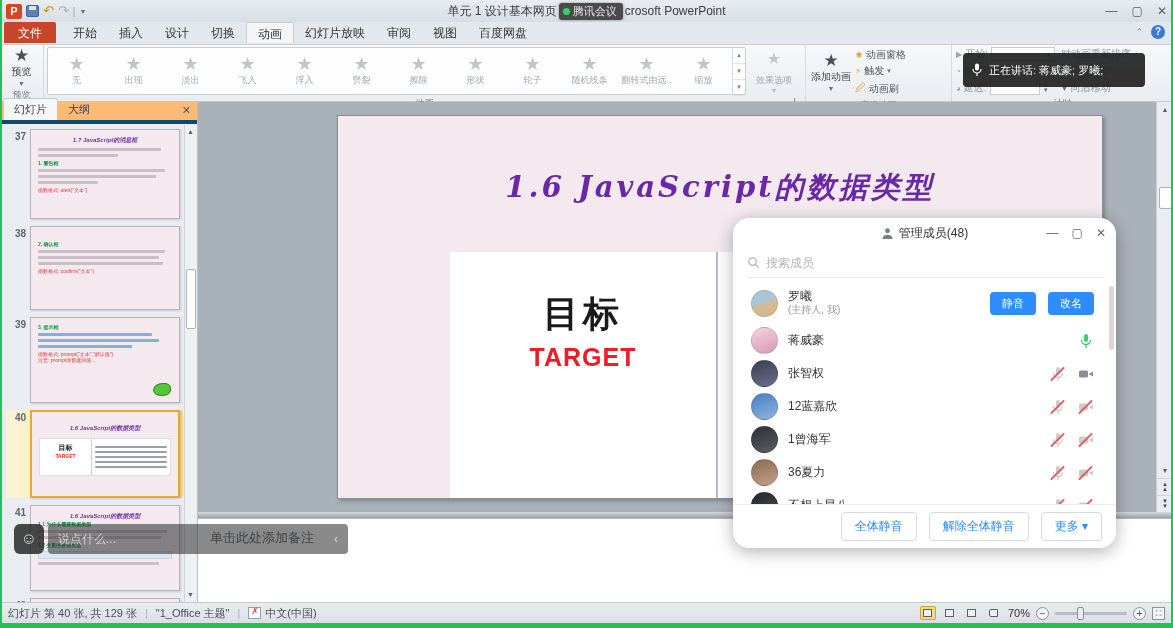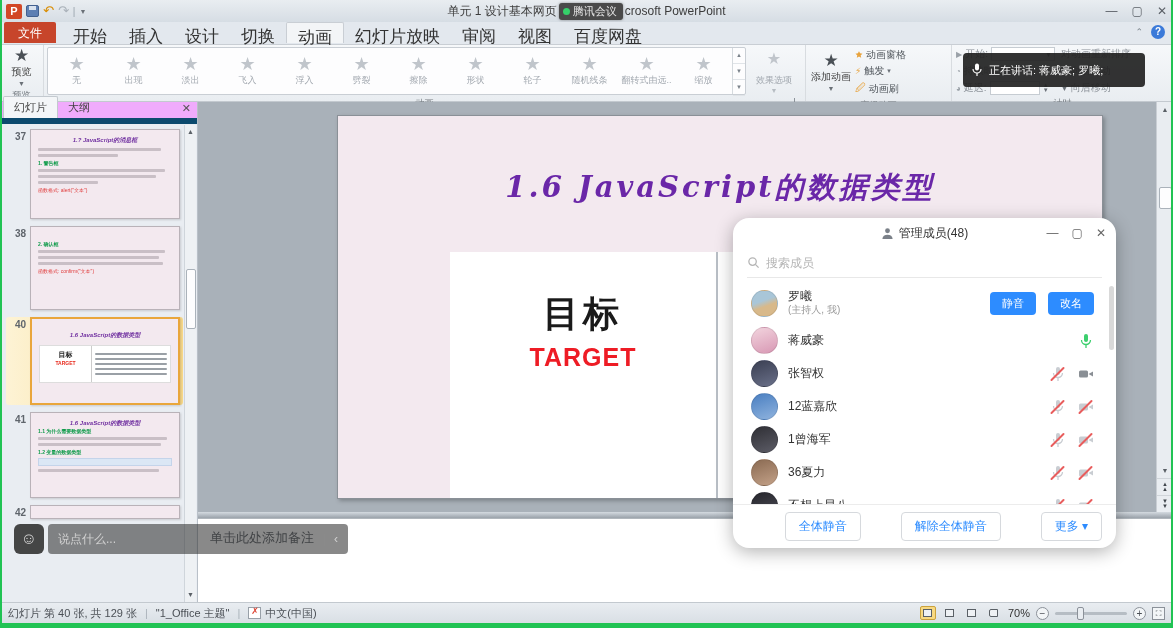--- a/index.html
+++ b/index.html
@@ -24,21 +24,21 @@
   .qsep { color:#9aa4ad; font-size:10px; }
   .titletext { position:absolute; left:0; right:0; display:flex; justify-content:center; align-items:center; gap:2px; color:#3c3c3c; font-size:12px; pointer-events:none; }
   .meetchip { background:#4a4a4a; border-radius:3px; color:#e8e8e8; font-size:11px; padding:1px 6px 1px 4px; display:inline-flex; align-items:center; gap:3px; box-shadow:0 0 3px rgba(0,0,0,.4); }
   .greendot { width:7px; height:7px; border-radius:50%; background:#35d06a; display:inline-block; }
   .winctrl { margin-left:auto; display:flex; gap:14px; color:#5a5f66; font-size:12px; z-index:5; }
   .winctrl span { cursor:default; }
 
   
   .tabrow { height:23px; background:#e3e8ee; display:flex; align-items:flex-start; padding-left:4px; position:relative; border-bottom:1px solid #c9ced4; }
   .ftab { background:#c7452b; color:#fff; padding:3px 14px; font-size:12px; height:21px; margin-right:6px; border-radius:2px 2px 0 0; }
-  .rtab { padding:3px 11px; font-size:17px; height:21px; color:#333; }
+  .rtab { padding:3px 11px; font-size:12px; height:21px; color:#333; }
   .rtab.active { background:#f3f5f7; border:1px solid #c9ced4; border-bottom:none; border-radius:2px 2px 0 0; }
   .ribbon-mini { position:absolute; right:8px; top:3px; display:flex; gap:8px; align-items:center; }
   .chev-up { color:#7a828a; font-size:9px; }
   .helpdot { width:14px; height:14px; border-radius:50%; background:#3b7ad9; color:#fff; font-size:10px; font-weight:bold; text-align:center; line-height:14px; }
 
   
   .ribbon { height:57px; background:linear-gradient(#f6f8fa,#e9edf1); display:flex; border-bottom:1px solid #c3c9cf; }
   .rgroup { display:flex; flex-direction:column; border-right:1px solid #d8dce0; }
   .rg-body { flex:1; display:flex; align-items:center; padding:2px 3px; }
   .rg-label { height:13px; text-align:center; color:#7a8086; font-size:9px; line-height:12px; position:relative; }
@@ -70,21 +70,21 @@
   .launcher { position:absolute; right:2px; bottom:2px; width:9px; height:9px; border-left:1px solid #8c939a; border-bottom:1px solid #8c939a; font-size:7px; line-height:7px; color:#8c939a; }
 
   
   .toast { position:absolute; left:963px; top:53px; width:182px; height:34px; background:rgba(34,34,34,.92); border-radius:4px; z-index:150; display:flex; align-items:center; gap:6px; padding:0 8px; color:#fff; font-size:11px; white-space:nowrap; overflow:hidden; }
 
   
   .content { height:500px; display:flex; }
 
   
   .leftpanel { width:198px; background:#e9edf2; border-right:1px solid #b9c0c8; display:flex; flex-direction:column; position:relative; }
-  .ptabs { height:22px; display:flex; align-items:flex-end; background:#f0abfc; border-bottom:6px solid #0c4a6e; padding-left:3px; }
+  .ptabs { height:22px; display:flex; align-items:flex-end; background:#fdba74; border-bottom:4px solid #0c4a6e; padding-left:3px; }
   .ptab { padding:3px 10px; font-size:11px; color:#444; }
   .ptab.active { background:#f4f6f8; border:1px solid #c3c9cf; border-bottom:none; border-radius:2px 2px 0 0; }
   .pclose { margin-left:auto; margin-right:6px; margin-bottom:3px; color:#555; font-size:11px; font-weight:bold; }
   .thumbs { flex:1; overflow:hidden; padding:5px 14px 0 6px; }
   .thumb-row { display:flex; gap:4px; margin-bottom:7px; }
   .tnum { width:20px; text-align:right; font-size:10px; font-weight:bold; color:#5f656c; padding-top:2px; }
   .tbox { width:150px; background:#f3e9ef; border:1px solid #b9b2b8; box-shadow:1px 1px 2px rgba(0,0,0,.15); position:relative; overflow:hidden; padding:6px 7px; }
   .thumb-row.selected { background:linear-gradient(90deg,#fdf3d5,#f8d98a); border-radius:3px; }
   .thumb-row.selected .tbox { border:2px solid #e9a63b; }
   .tpurple { color:#7030a0; font-size:6px; font-style:italic; font-weight:bold; text-align:center; white-space:nowrap; }
@@ -153,21 +153,21 @@
   .avatar { width:27px; height:27px; border-radius:50%; flex:none; border:1px solid rgba(0,0,0,.08); }
   .m-nameblock { display:flex; flex-direction:column; line-height:1.25; min-width:0; }
   .m-name { font-size:12px; color:#333; white-space:nowrap; }
   .m-sub { font-size:10px; color:#999; }
   .m-actions { margin-left:auto; display:flex; align-items:center; gap:12px; }
   .bluebtn { background:#2d8cff; color:#fff; font-size:11px; border:none; border-radius:4px; padding:4px 12px; font-family:inherit; }
   .icon16 { width:16px; height:16px; position:relative; }
   .slash:after { content:""; position:absolute; left:-2px; top:7px; width:19px; height:2px; background:#e85d5d; transform:rotate(-45deg); border-radius:1px; }
   .m-scrollbar { position:absolute; right:2px; top:8px; width:5px; height:64px; background:#d9d9d9; border-radius:3px; }
   .m-foot { height:44px; border-top:1px solid #ececec; display:flex; align-items:center; justify-content:flex-end; gap:12px; padding:0 14px; }
-  .ghostbtn { background:#fff; border:1px solid #d6d9dd; color:#2d8cff; font-size:12px; border-radius:4px; padding:5px 13px; font-family:inherit; white-space:nowrap;margin-left:28px; }
+  .ghostbtn { background:#fff; border:1px solid #d6d9dd; color:#2d8cff; font-size:12px; border-radius:4px; padding:5px 13px; font-family:inherit; white-space:nowrap; }
 
   
   .chatov { position:absolute; left:14px; top:524px; display:flex; gap:4px; z-index:170; }
   .emojichip { width:30px; height:30px; background:rgba(40,40,40,.85); border-radius:6px; display:flex; align-items:center; justify-content:center; color:#d8d8d8; font-size:16px; }
   .chatbar { width:300px; height:30px; background:rgba(40,40,40,.55); border-radius:4px; display:flex; align-items:center; padding:0 10px; color:#d0d0d0; font-size:12px; gap:8px; }
   .chatbar .flexfill { flex:1; }
   .chatdiv { color:#8a8a8a; }
 </style>
 </head>
 <body>
@@ -395,20 +395,32 @@
           <div class="tbox" style="height:84px;">
             <div style="height:8px;"></div>
             <div class="tgreen">2. 确认框</div>
             <div class="tline" style="width:95%"></div>
               <div class="tline" style="width:90%"></div>
               <div class="tline" style="width:93%"></div>
             <div class="tred">函数格式: confirm("文本")</div>
           </div>
         </div>
 
+        <div class="thumb-row">
+          <div class="tnum">39</div>
+          <div class="tbox" style="height:86px;">
+            <div class="tgreen">3. 提示框</div>
+            <div class="tline" style="width:85%; background:#7fb3d8;"></div>
+              <div class="tline" style="width:90%; background:#7fb3d8;"></div>
+              <div class="tline" style="width:70%; background:#7fb3d8;"></div>
+            <div class="tred">函数格式: prompt("文本","默认值")</div>
+            <div class="tred">注意: prompt弹窗返回值...</div>
+            <div class="turtle"></div>
+          </div>
+        </div>
 
         <div class="thumb-row selected">
           <div class="tnum">40</div>
           <div class="tbox" style="height:88px;">
             <div style="height:6px;"></div>
             <div class="tpurple">1.6 JavaScript的数据类型</div>
             <div class="minibox">
               <div class="mleft">
                 <div class="mgoal">目标</div>
                 <div class="mtarget">TARGET</div>

